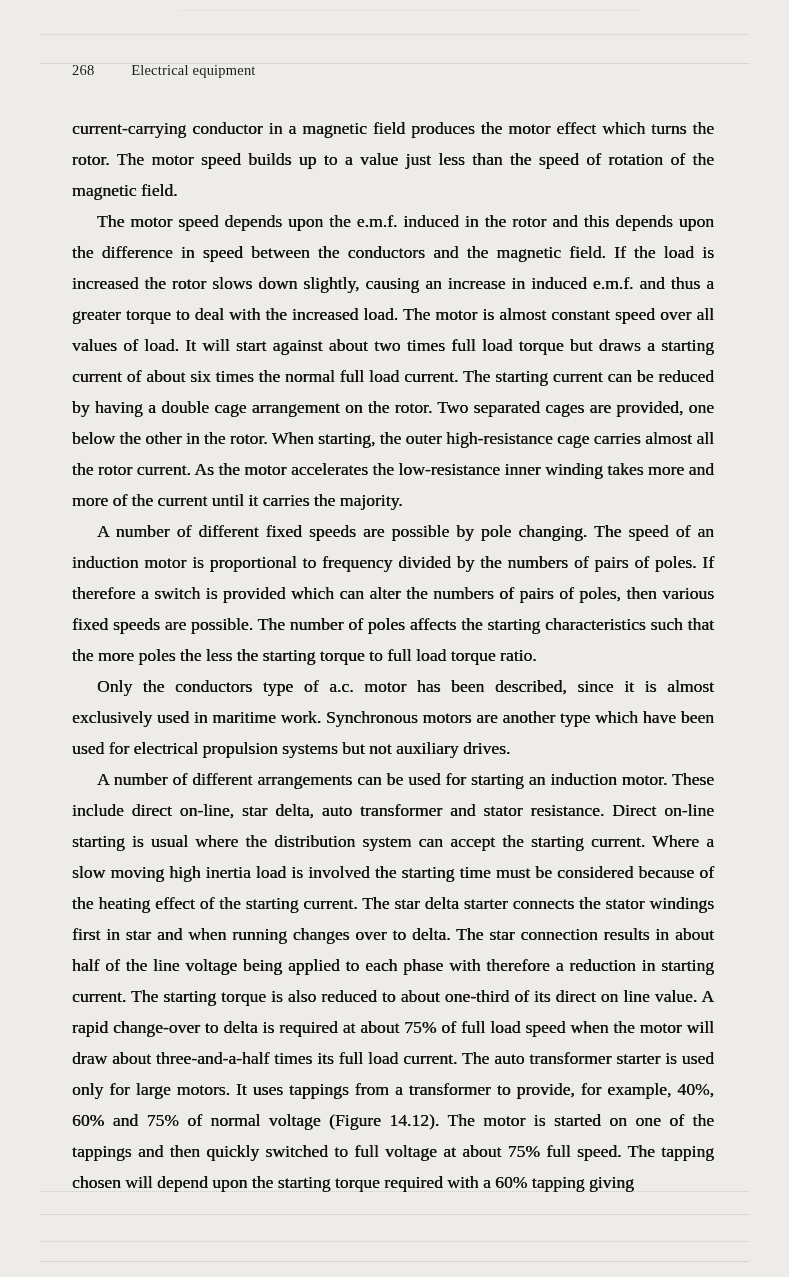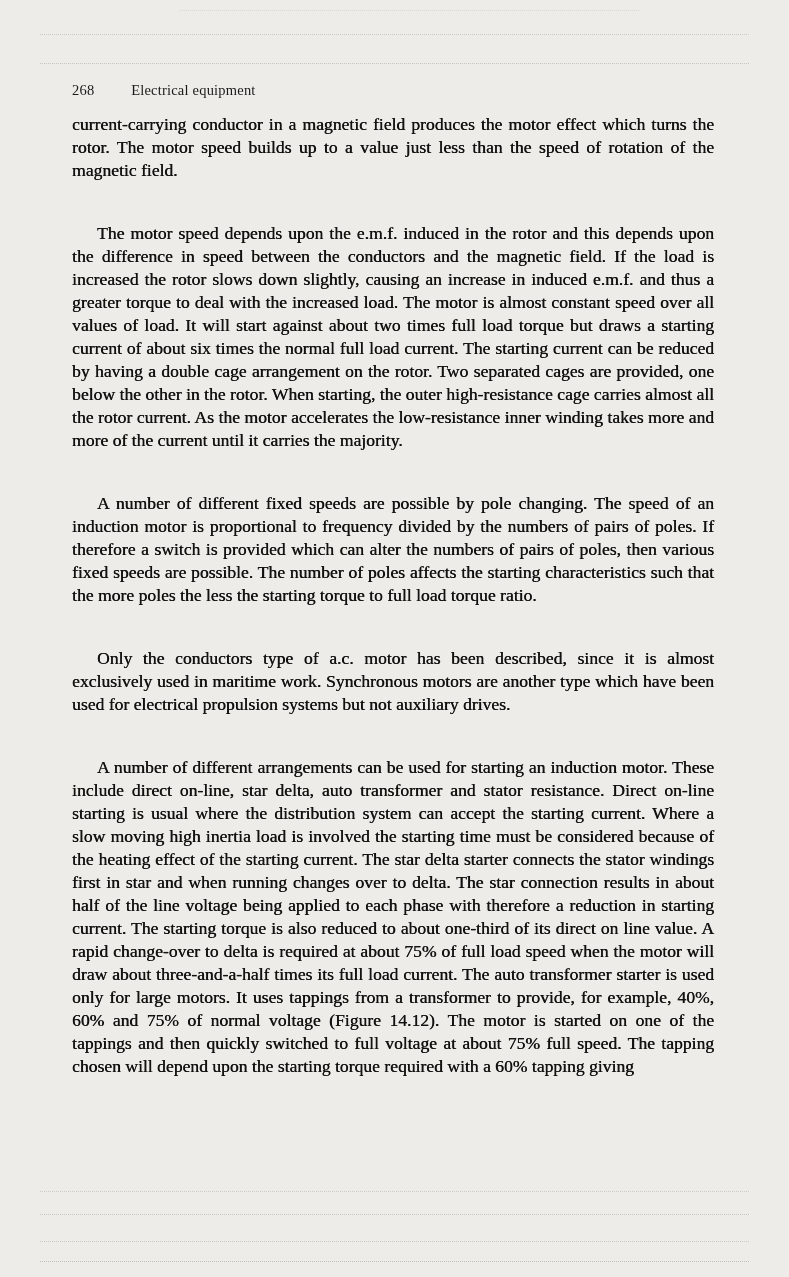--- a/index.html
+++ b/index.html
@@ -28,53 +28,52 @@
   .noise.n1 { top: 10px; left: 180px; right: 150px; border-top-color: rgba(60,55,45,0.12); }
   .noise.n2 { top: 34px; }
   .noise.n3 { top: 63px; border-top-color: rgba(60,55,45,0.22); }
   .noise.n4 { top: 1191px; }
   .noise.n5 { top: 1214px; border-top-color: rgba(60,55,45,0.22); }
   .noise.n6 { top: 1241px; }
   .noise.n7 { top: 1261px; border-top-color: rgba(60,55,45,0.25); }
 
   .header {
     position: absolute;
-    top: 82px;
+    top: 62px;
     left: 72px;
     font-size: 14.5px;
     letter-spacing: 0.2px;
     color: #1b1a18;
   }
   .header .page-number {
     display: inline-block;
   }
   .header .running-title {
     display: inline-block;
     margin-left: 33px;
   }
 
   .body-text {
     position: absolute;
     top: 113px;
     left: 72px;
     width: 642px;
     font-size: 17.6px;
-    line-height: 23px;
+    line-height: 31px;
     text-align: justify;
     color: #131210;
     
     text-shadow: 0.35px 0 0 currentColor;
   }
   .body-text p {
     margin: 0;
     padding: 0;
   }
   .body-text p.indent {
     text-indent: 25px;
-    margin-top: 40px;
   }
 </style>
 </head>
 <body>
 
 <div class="page">
 
   <div class="noise n1"></div>
   <div class="noise n2"></div>
   <div class="noise n3"></div>

